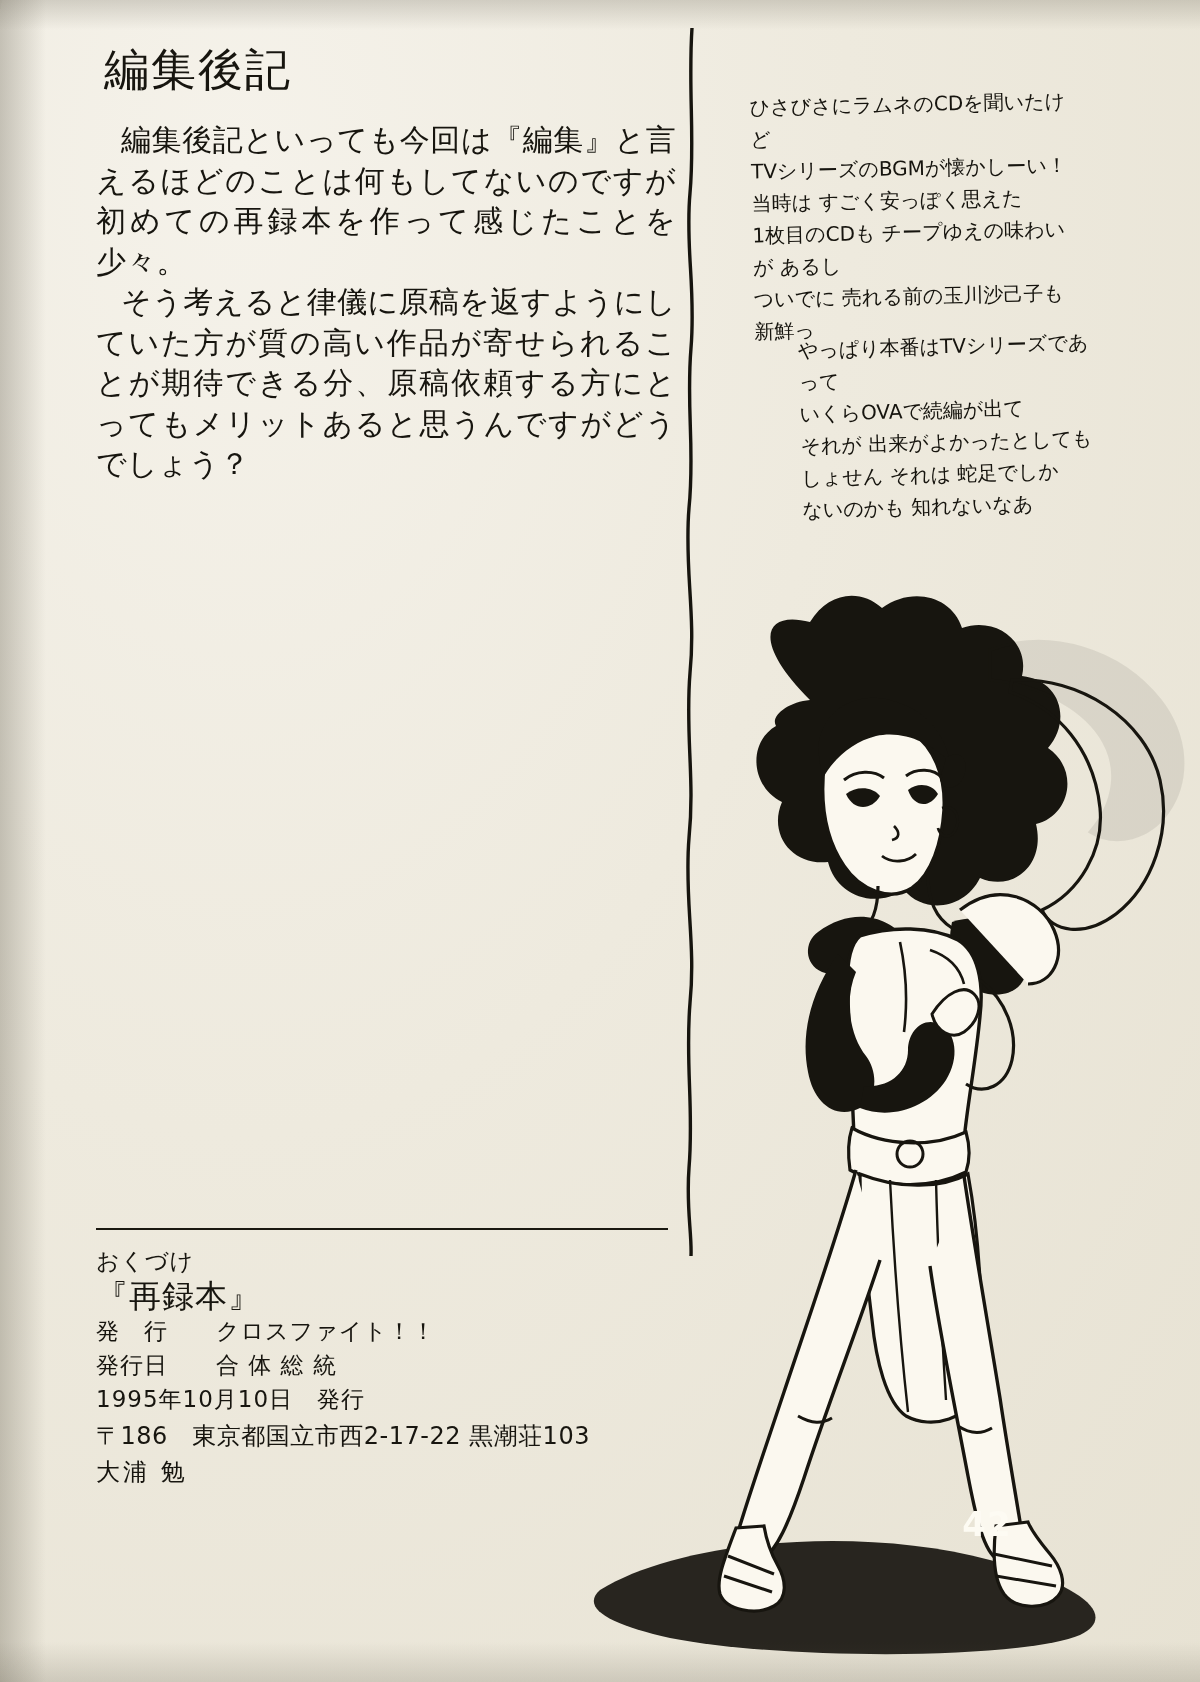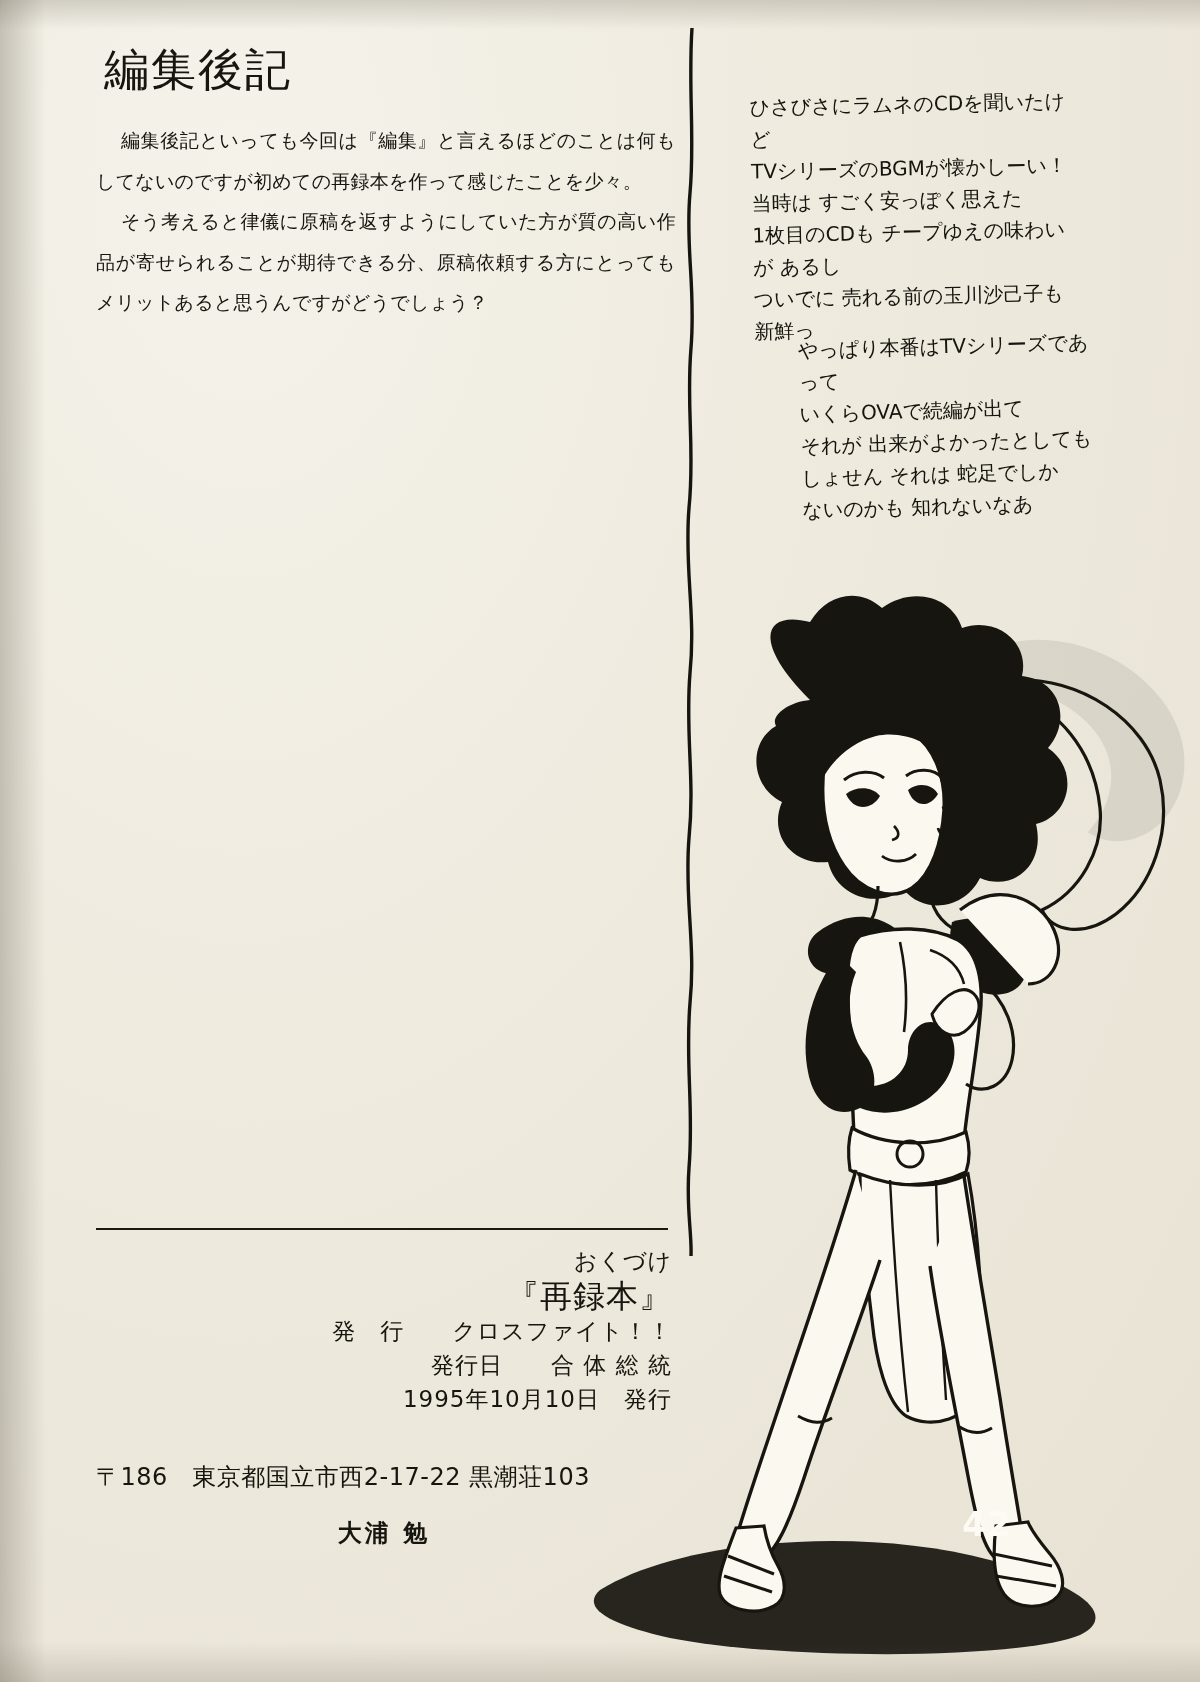--- a/index.html
+++ b/index.html
@@ -50,21 +50,21 @@
   #page-title{
     font-family:"DejaVu Sans", sans-serif;
     font-weight:normal;
     font-size:45px;
     letter-spacing:2px;
     color:#17150f;
     margin:0 0 20px 8px;
   }
   .body-par{
     font-family:"DejaVu Sans", sans-serif;
-    font-size:19px;
+    font-size:30px;
     line-height:40.5px;
     color:#17150f;
     text-align:justify;
     text-justify:inter-character;
     margin:0;
     text-indent:25px;
     letter-spacing:0.2px;
   }
   
   #divider{
@@ -91,33 +91,33 @@
     left:96px; top:1228px;
     width:572px; height:2px;
     background:#1a1810;
   }
   #colophon{
     position:absolute;
     left:96px; top:1244px;
     width:576px;
     font-family:"DejaVu Sans", sans-serif;
     color:#17150f;
-    text-align:right;
+    text-align:left;
   }
   #colophon .c-line{ font-size:23px; line-height:34px; letter-spacing:1px;}
   #colophon .c-title{ font-size:32px; line-height:36px; letter-spacing:1px;}
   #addr-block{
     position:absolute;
-    left:96px; top:1461px;
+    left:96px; top:1420px;
     width:576px;
     font-family:"DejaVu Sans", sans-serif;
     color:#17150f;
   }
   #addr-line{ font-size:24px; letter-spacing:0.5px; }
-  #addr-name{ font-size:24px; letter-spacing:3px; text-align:center; margin-top:24px;font-weight:bold;}
+  #addr-name{ font-size:24px; letter-spacing:3px; margin-top:4px;}
 
   
   #illustration{
     position:absolute;
     left:560px; top:580px;
     width:640px; height:1090px;
   }
   #page-number{
     position:absolute;
     left:952px; top:1498px;

